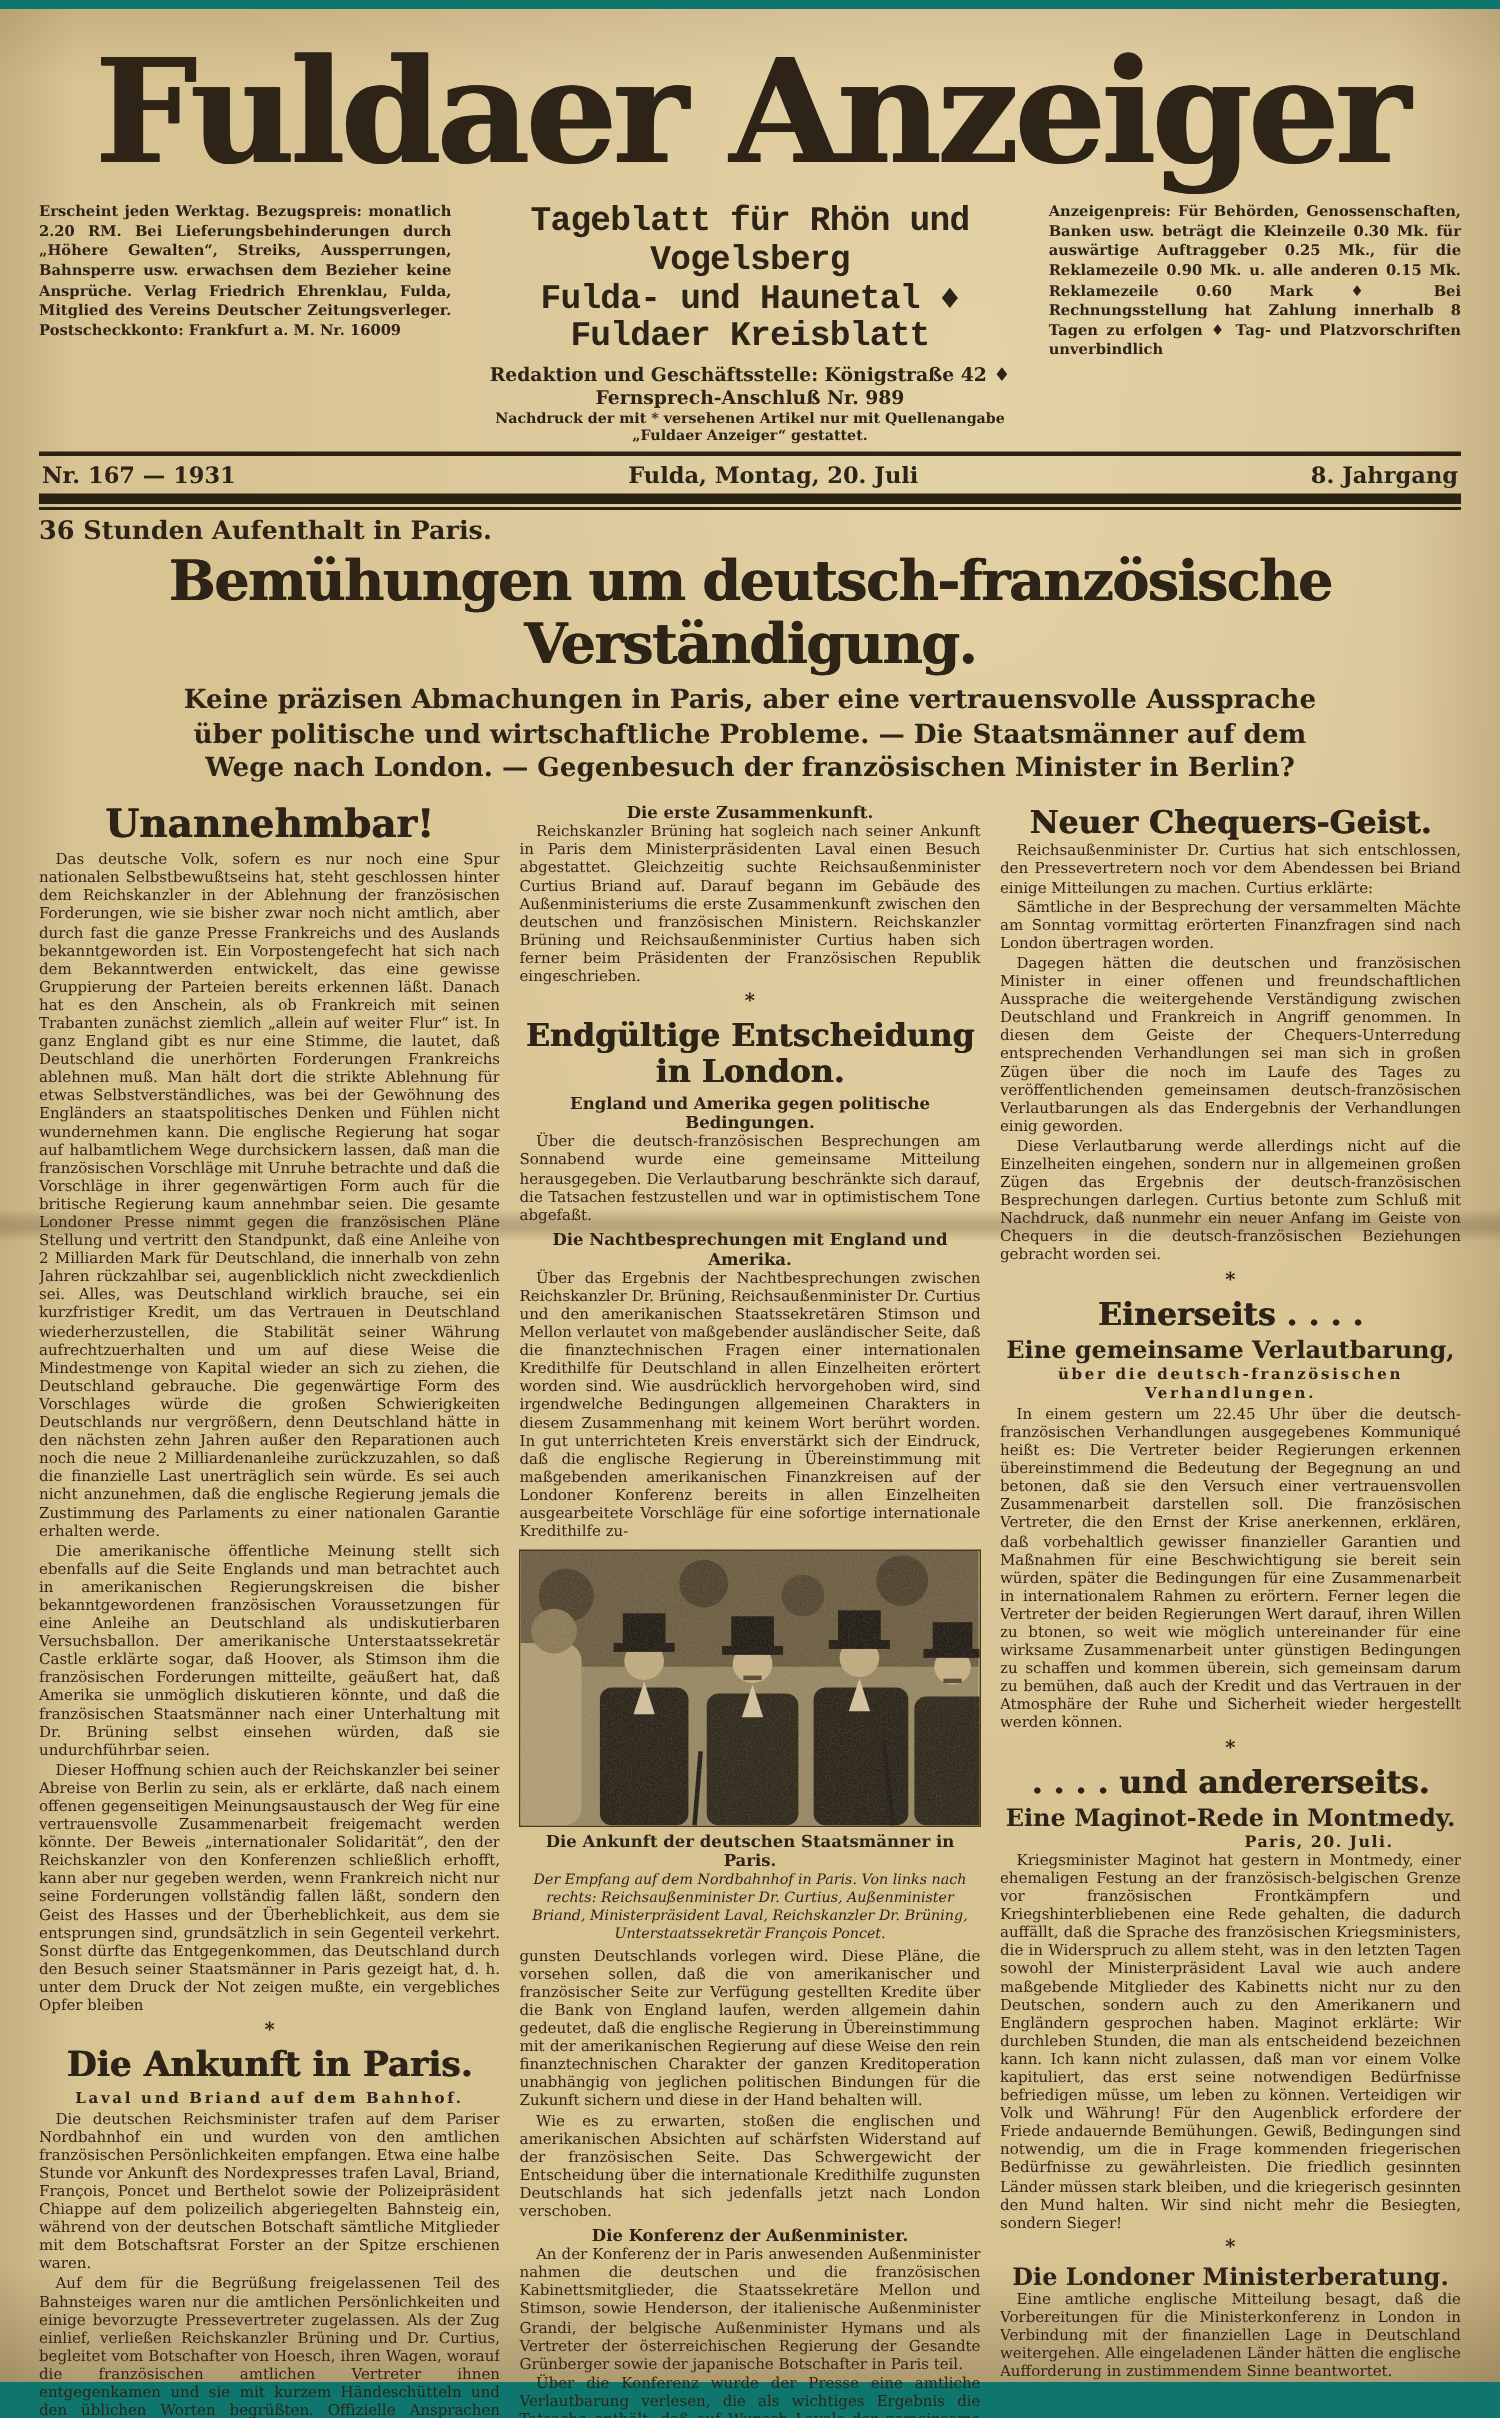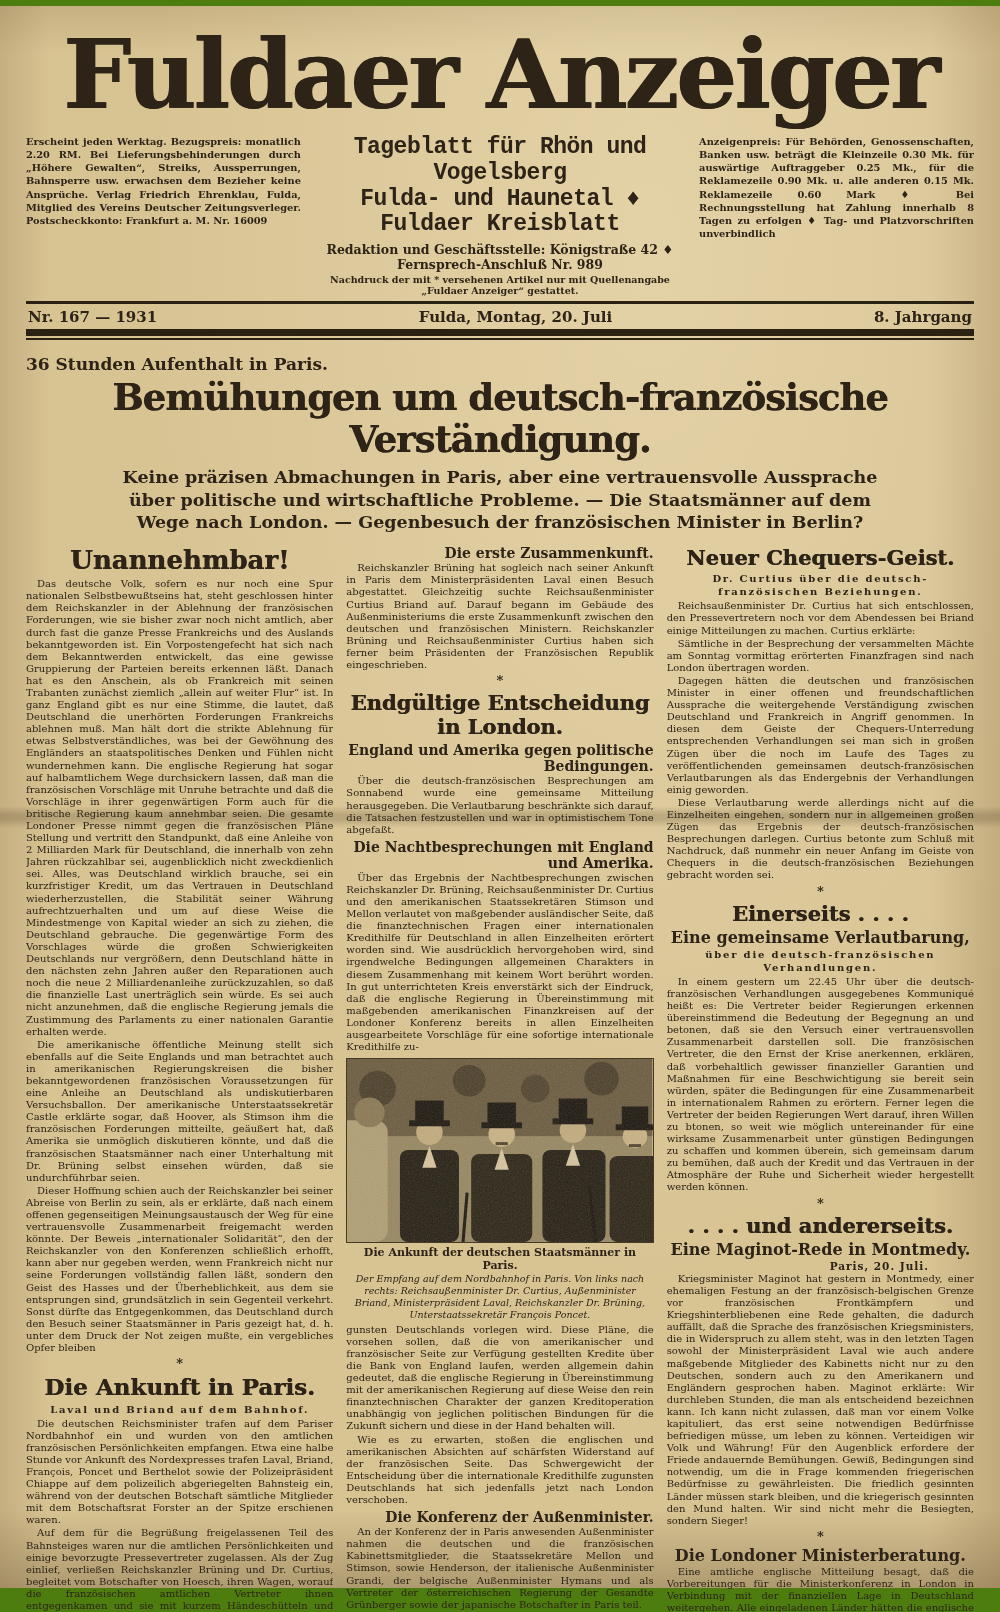--- a/index.html
+++ b/index.html
@@ -1,16 +1,16 @@
 <!DOCTYPE html>
 <html lang="de"><head>
 <meta charset="utf-8">
 <style>
   html,body { margin:0; padding:0; background:#0d0a06; }
-  .page { position:relative; width:1000px; height:1612px; background:#4d7c0f; overflow:hidden;
+  .page { position:relative; width:1000px; height:1612px; background:#0f766e; overflow:hidden;
           font-family:"DejaVu Serif", serif; }
   .paper { position:absolute; left:0; top:6px; width:1000px; height:1582px; color:#2d2317;
            background:#d8c393;
            background-image:
              radial-gradient(ellipse at 65% 15%, rgba(255,246,214,0.30), rgba(255,246,214,0) 55%),
              linear-gradient(to right, rgba(110,82,44,0.18), rgba(0,0,0,0) 5%, rgba(0,0,0,0) 93%, rgba(110,82,44,0.22)),
              linear-gradient(to bottom, rgba(110,82,44,0.16), rgba(0,0,0,0) 3%, rgba(0,0,0,0) 95%, rgba(80,60,32,0.30));
            box-sizing:border-box; padding:10px 26px 0; }
   .smudge { position:absolute; left:0; top:800px; width:100%; height:22px; pointer-events:none;
             background:linear-gradient(to bottom, rgba(52,36,16,0) 0%, rgba(52,36,16,0.20) 40%, rgba(52,36,16,0.20) 60%, rgba(52,36,16,0) 100%); }
@@ -24,39 +24,39 @@
   .sub1, .sub2 { font-size:23px; font-weight:bold; line-height:1.12; letter-spacing:-0.5px;font-family:Liberation Mono, monospace; }
   .sub3 { font-size:12.5px; font-weight:bold; margin-top:4px; }
   .sub4 { font-size:9.5px; font-weight:bold; margin-top:2px; }
 
   .rule-mid   { height:3px; background:#2b2113; margin-top:5px; }
   .dateline-row { display:flex; justify-content:space-between; font-weight:bold; font-size:15px; padding:4px 2px 3px;gap:28px; }
   .rule-heavy { height:7px; background:#2b2113; }
   .rule-thin2 { height:2px; background:#2b2113; margin-top:2px; }
 
   
-  .lead { padding-top:14px; }
+  .lead { padding-top:4px; }
   .kicker { font-size:17px; font-weight:bold; }
   .headline { font-size:37px; font-weight:bold; text-align:center; margin:3px 20px 6px; line-height:1.12;
               letter-spacing:-1px; text-shadow:0.5px 0 0 #2d2317; }
   .subheadline { font-size:17.5px; font-weight:bold; text-align:center; margin:0 88px 8px; line-height:1.3; }
 
   
   .cols { display:flex; gap:13px; height:1102px; overflow:hidden; margin-top:2px; }
   .col { flex:1 1 0; overflow:hidden; min-width:0; }
 
   .art-para, .art-item { font-size:10px; line-height:1.21; text-align:justify; margin:0 0 1px;
                          text-indent:1.1em; hyphens:auto; }
   .art-para.noindent { text-indent:0; }
   .art-h1 { font-size:21px; font-weight:bold; text-align:center; margin:4px 0 2px; line-height:1.15;
             text-shadow:0.5px 0 0 #2d2317; }
   .art-h1.xl { font-size:26px; }
   .art-h1.lg { font-size:23px; }
   .art-h2 { font-size:16px; font-weight:bold; text-align:center; margin:2px 0 1px; line-height:1.2; }
-  .art-h3 { font-size:14px; font-weight:bold; text-align:right; margin:3px 0 1px; }
+  .art-h3 { font-size:11px; font-weight:bold; text-align:center; margin:3px 0 1px; }
   .art-spaced { font-size:10px; font-weight:bold; letter-spacing:1.8px; text-align:center; line-height:1.3; margin:1px 0 2px; }
   .art-dateline { font-size:10.5px; font-weight:bold; text-align:right; margin:0 45px 1px 0; letter-spacing:1px; }
   .art-star { text-align:center; font-weight:bold; font-size:13px; margin:3px 0; line-height:1; }
 
   .art-photo { margin:5px 0 3px; }
   .art-photo svg { display:block; width:100%; height:185px; border:1px solid #473a22; box-sizing:border-box; }
   .cap-title { font-size:11px; font-weight:bold; text-align:center; margin-top:3px; }
   .cap-text  { font-size:9.5px; text-align:center; line-height:1.25; margin:1px 4px 3px;font-style:italic; }
 </style>
 </head>
@@ -163,21 +163,20 @@
     </figcaption>
   </figure>
           <p class="art-para noindent">gunsten Deutschlands vorlegen wird. Diese Pläne, die vorsehen sollen, daß die von amerikanischer und französischer Seite zur Verfügung gestellten Kredite über die Bank von England laufen, werden allgemein dahin gedeutet, daß die englische Regierung in Übereinstimmung mit der amerikanischen Regierung auf diese Weise den rein finanztechnischen Charakter der ganzen Kreditoperation unabhängig von jeglichen politischen Bindungen für die Zukunft sichern und diese in der Hand behalten will.</p>
           <p class="art-para">Wie es zu erwarten, stoßen die englischen und amerikanischen Absichten auf schärfsten Widerstand auf der französischen Seite. Das Schwergewicht der Entscheidung über die internationale Kredithilfe zugunsten Deutschlands hat sich jedenfalls jetzt nach London verschoben.</p>
           <div class="art-h3">Die Konferenz der Außenminister.</div>
           <p class="art-para">An der Konferenz der in Paris anwesenden Außenminister nahmen die deutschen und die französischen Kabinettsmitglieder, die Staatssekretäre Mellon und Stimson, sowie Henderson, der italienische Außenminister Grandi, der belgische Außenminister Hymans und als Vertreter der österreichischen Regierung der Gesandte Grünberger sowie der japanische Botschafter in Paris teil.</p>
           <p class="art-para">Über die Konferenz wurde der Presse eine amtliche Verlautbarung verlesen, die als wichtiges Ergebnis die Tatsache enthält, daß auf Wunsch Lavals der gemeinsame Beschluß gefaßt wurde, das Programm der Londoner Konferenz ausschließlich auf die Behandlung der deutsche Finanz- und Wirtschaftskrise zu beschränken.</p>
         </div>
       <div class="col">
           <div class="art-h1">Neuer Chequers-Geist.</div>
-          <div class="art-spaced">Dr. Curtius über die deutsch-französischen Beziehungen.</div>
           <p class="art-para">Reichsaußenminister Dr. Curtius hat sich entschlossen, den Pressevertretern noch vor dem Abendessen bei Briand einige Mitteilungen zu machen. Curtius erklärte:</p>
           <p class="art-para">Sämtliche in der Besprechung der versammelten Mächte am Sonntag vormittag erörterten Finanzfragen sind nach London übertragen worden.</p>
           <p class="art-para">Dagegen hätten die deutschen und französischen Minister in einer offenen und freundschaftlichen Aussprache die weitergehende Verständigung zwischen Deutschland und Frankreich in Angriff genommen. In diesen dem Geiste der Chequers-Unterredung entsprechenden Verhandlungen sei man sich in großen Zügen über die noch im Laufe des Tages zu veröffentlichenden gemeinsamen deutsch-französischen Verlautbarungen als das Endergebnis der Verhandlungen einig geworden.</p>
           <p class="art-para">Diese Verlautbarung werde allerdings nicht auf die Einzelheiten eingehen, sondern nur in allgemeinen großen Zügen das Ergebnis der deutsch-französischen Besprechungen darlegen. Curtius betonte zum Schluß mit Nachdruck, daß nunmehr ein neuer Anfang im Geiste von Chequers in die deutsch-französischen Beziehungen gebracht worden sei.</p>
           <div class="art-star">*</div>
           <div class="art-h1">Einerseits . . . .</div>
           <div class="art-h2">Eine gemeinsame Verlautbarung,</div>
           <div class="art-spaced">über die deutsch-französischen Verhandlungen.</div>
           <p class="art-para">In einem gestern um 22.45 Uhr über die deutsch-französischen Verhandlungen ausgegebenes Kommuniqué heißt es: Die Vertreter beider Regierungen erkennen übereinstimmend die Bedeutung der Begegnung an und betonen, daß sie den Versuch einer vertrauensvollen Zusammenarbeit darstellen soll. Die französischen Vertreter, die den Ernst der Krise anerkennen, erklären, daß vorbehaltlich gewisser finanzieller Garantien und Maßnahmen für eine Beschwichtigung sie bereit sein würden, später die Bedingungen für eine Zusammenarbeit in internationalem Rahmen zu erörtern. Ferner legen die Vertreter der beiden Regierungen Wert darauf, ihren Willen zu btonen, so weit wie möglich untereinander für eine wirksame Zusammenarbeit unter günstigen Bedingungen zu schaffen und kommen überein, sich gemeinsam darum zu bemühen, daß auch der Kredit und das Vertrauen in der Atmosphäre der Ruhe und Sicherheit wieder hergestellt werden können.</p>
           <div class="art-star">*</div>

